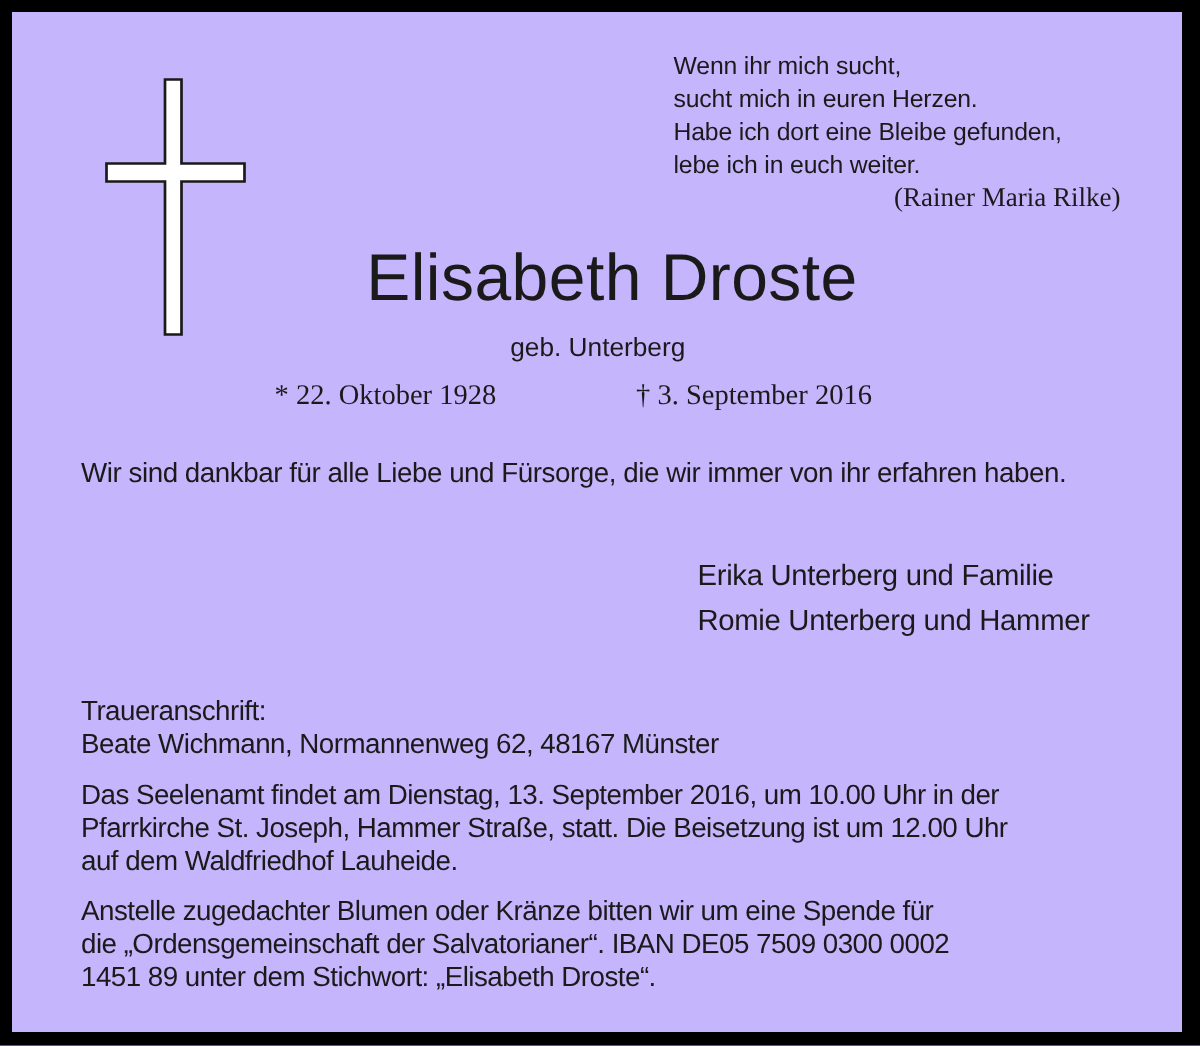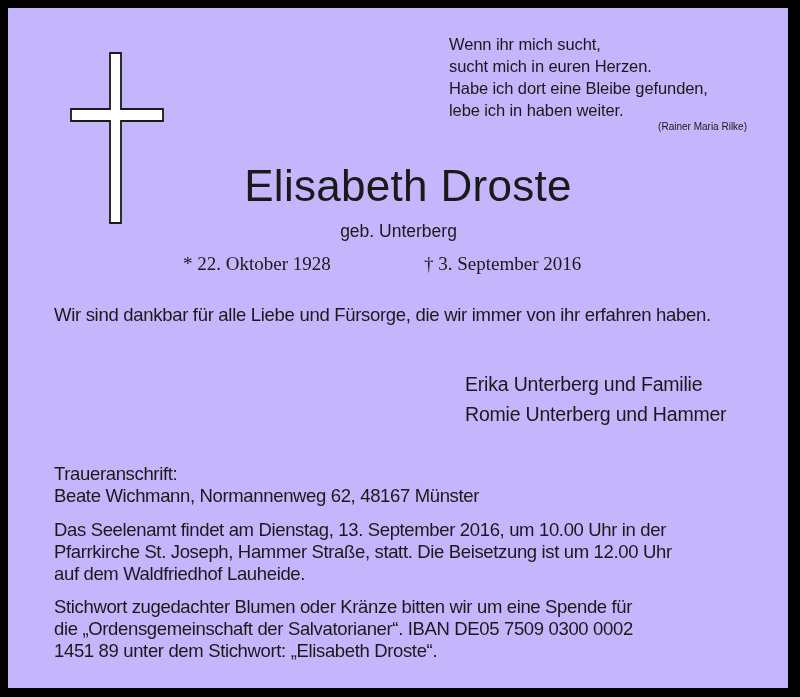--- a/index.html
+++ b/index.html
@@ -18,21 +18,21 @@
       background: #c4b5fd;
     }
     .cross { position: absolute; left: 62px; top: 44px; width: 95px; height: 172px; }
     .poem {
       position: absolute; left: 441px; top: 25px;
       font-size: 16.5px; line-height: 22px; letter-spacing: -0.1px;
     }
     .poem .line { display: block; white-space: nowrap; }
     .poem-author {
       position: absolute; right: 41px; top: 113px;
-      font-size: 10px; white-space: nowrap;
+      font-size: 18px; white-space: nowrap; font-family: Liberation Serif, serif;
     }
     .name {
       position: absolute; left: 0; width: 780px; top: 153px;
       text-align: center; font-size: 44px; letter-spacing: 0.3px;
       padding-left: 20px; box-sizing: border-box;
     }
     .maiden {
       position: absolute; left: 0; width: 780px; top: 213px;
       text-align: center; font-size: 17.5px;
       padding-left: 1px; box-sizing: border-box;
@@ -67,21 +67,21 @@
 <div class="card">
 
   <svg class="cross" viewBox="0 0 95 172">
     <path d="M40 1 H51 V57 H93 V69 H51 V171 H40 V69 H1 V57 H40 Z" fill="#ffffff" stroke="#1a1a1a" stroke-width="1.8"></path>
   </svg>
 
   <div class="poem">
     <span class="line">Wenn ihr mich sucht,</span>
     <span class="line">sucht mich in euren Herzen.</span>
     <span class="line">Habe ich dort eine Bleibe gefunden,</span>
-    <span class="line">lebe ich in haben weiter.</span>
+    <span class="line">lebe ich in euch weiter.</span>
   </div>
   <div class="poem-author">(Rainer Maria Rilke)</div>
 
   <div class="name">Elisabeth Droste</div>
   <div class="maiden">geb. Unterberg</div>
   <div class="dates birth">* 22. Oktober 1928</div>
   <div class="dates death">† 3. September 2016</div>
 
   <div class="thanks">Wir sind dankbar für alle Liebe und Fürsorge, die wir immer von ihr erfahren haben.</div>
 
@@ -91,18 +91,18 @@
   <div class="block addr-label">Traueranschrift:</div>
   <div class="block addr">Beate Wichmann, Normannenweg 62, 48167 Münster</div>
 
   <div class="block service">
     <span class="line">Das Seelenamt findet am Dienstag, 13. September 2016, um 10.00 Uhr in der</span>
     <span class="line">Pfarrkirche St. Joseph, Hammer Straße, statt. Die Beisetzung ist um 12.00 Uhr</span>
     <span class="line">auf dem Waldfriedhof Lauheide.</span>
   </div>
 
   <div class="block donation">
-    <span class="line">Stichwort zugedachter Blumen oder Kränze bitten wir um eine Spende für</span>
+    <span class="line">Anstelle zugedachter Blumen oder Kränze bitten wir um eine Spende für</span>
     <span class="line">die „Ordensgemeinschaft der Salvatorianer“. IBAN DE05 7509 0300 0002</span>
     <span class="line">1451 89 unter dem Stichwort: „Elisabeth Droste“.</span>
   </div>
 
 </div>
 
 </body></html>

